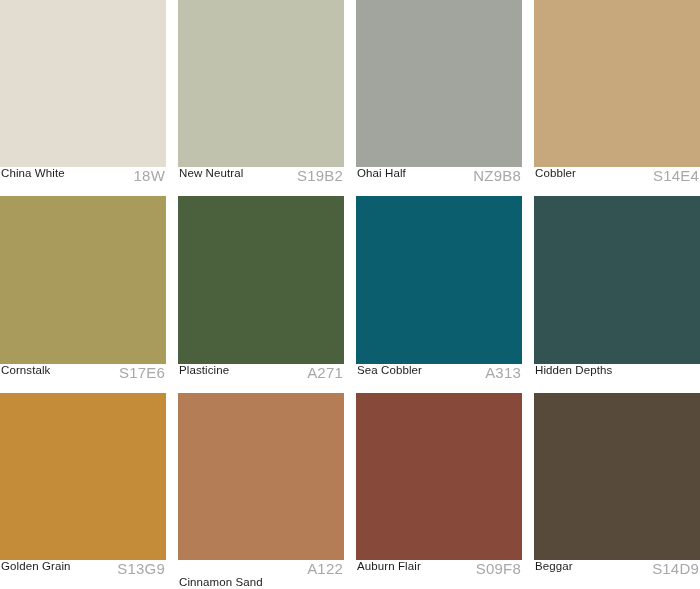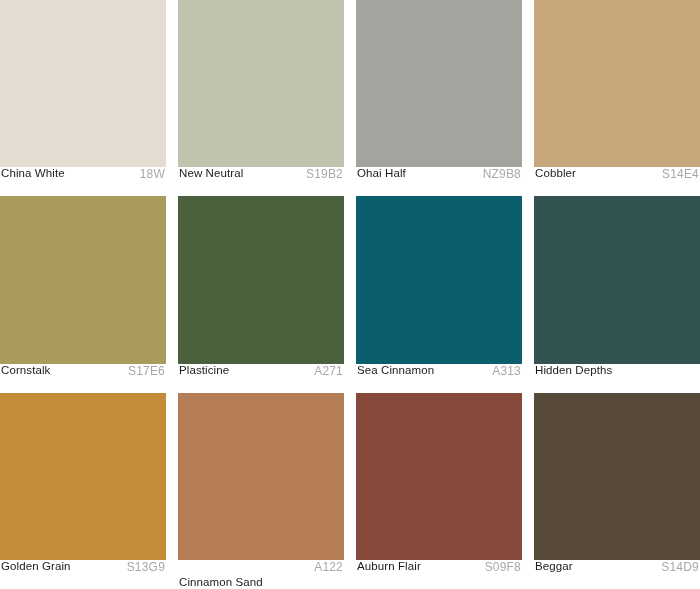--- a/index.html
+++ b/index.html
@@ -54,21 +54,21 @@
   .swatch-name {
     font-size: 11.5px;
     color: #1c1c1c;
     letter-spacing: 0.1px;
     white-space: nowrap;
     overflow: hidden;
     text-overflow: ellipsis;
   }
 
   .swatch-code {
-    font-size: 12px;
+    font-size: 15px;
     color: #a8a8a8;
     letter-spacing: 0.2px;
     white-space: nowrap;
     padding-left: 6px;
   }
 </style>
 </head>
 <body>
 
 <div id="palette-grid" style="background: rgb(255, 255, 255);">
@@ -117,21 +117,21 @@
     <div class="swatch-chip" style="background-color: rgb(75, 96, 60);"></div>
     <div class="swatch-label-row">
       <span class="swatch-name" style="color: rgb(28, 28, 28);">Plasticine</span>
       <span class="swatch-code" style="color: rgb(168, 168, 168);">A271</span>
     </div>
   </div>
 
   <div class="swatch-cell">
     <div class="swatch-chip" style="background-color: rgb(10, 94, 109);"></div>
     <div class="swatch-label-row">
-      <span class="swatch-name" style="color: rgb(28, 28, 28);">Sea Cinnamon</span>
+      <span class="swatch-name" style="color: rgb(28, 28, 28);">Sea Cobbler</span>
       <span class="swatch-code" style="color: rgb(168, 168, 168);">A313</span>
     </div>
   </div>
 
   <div class="swatch-cell">
     <div class="swatch-chip" style="background-color: rgb(50, 83, 81);"></div>
     <div class="swatch-label-row">
       <span class="swatch-name" style="color: rgb(28, 28, 28);">Hidden Depths</span>
       <span class="swatch-code" style="color: rgb(168, 168, 168); margin-top: 41px;">S28A8</span>
     </div>

